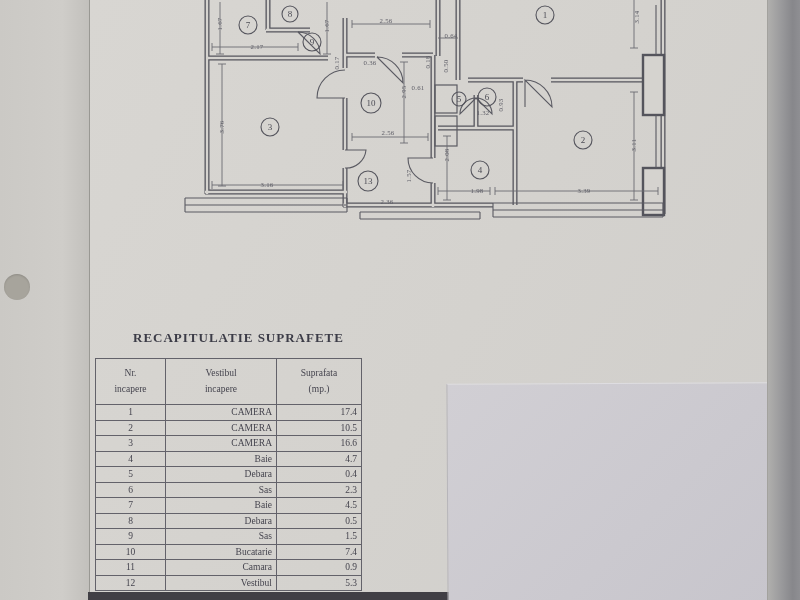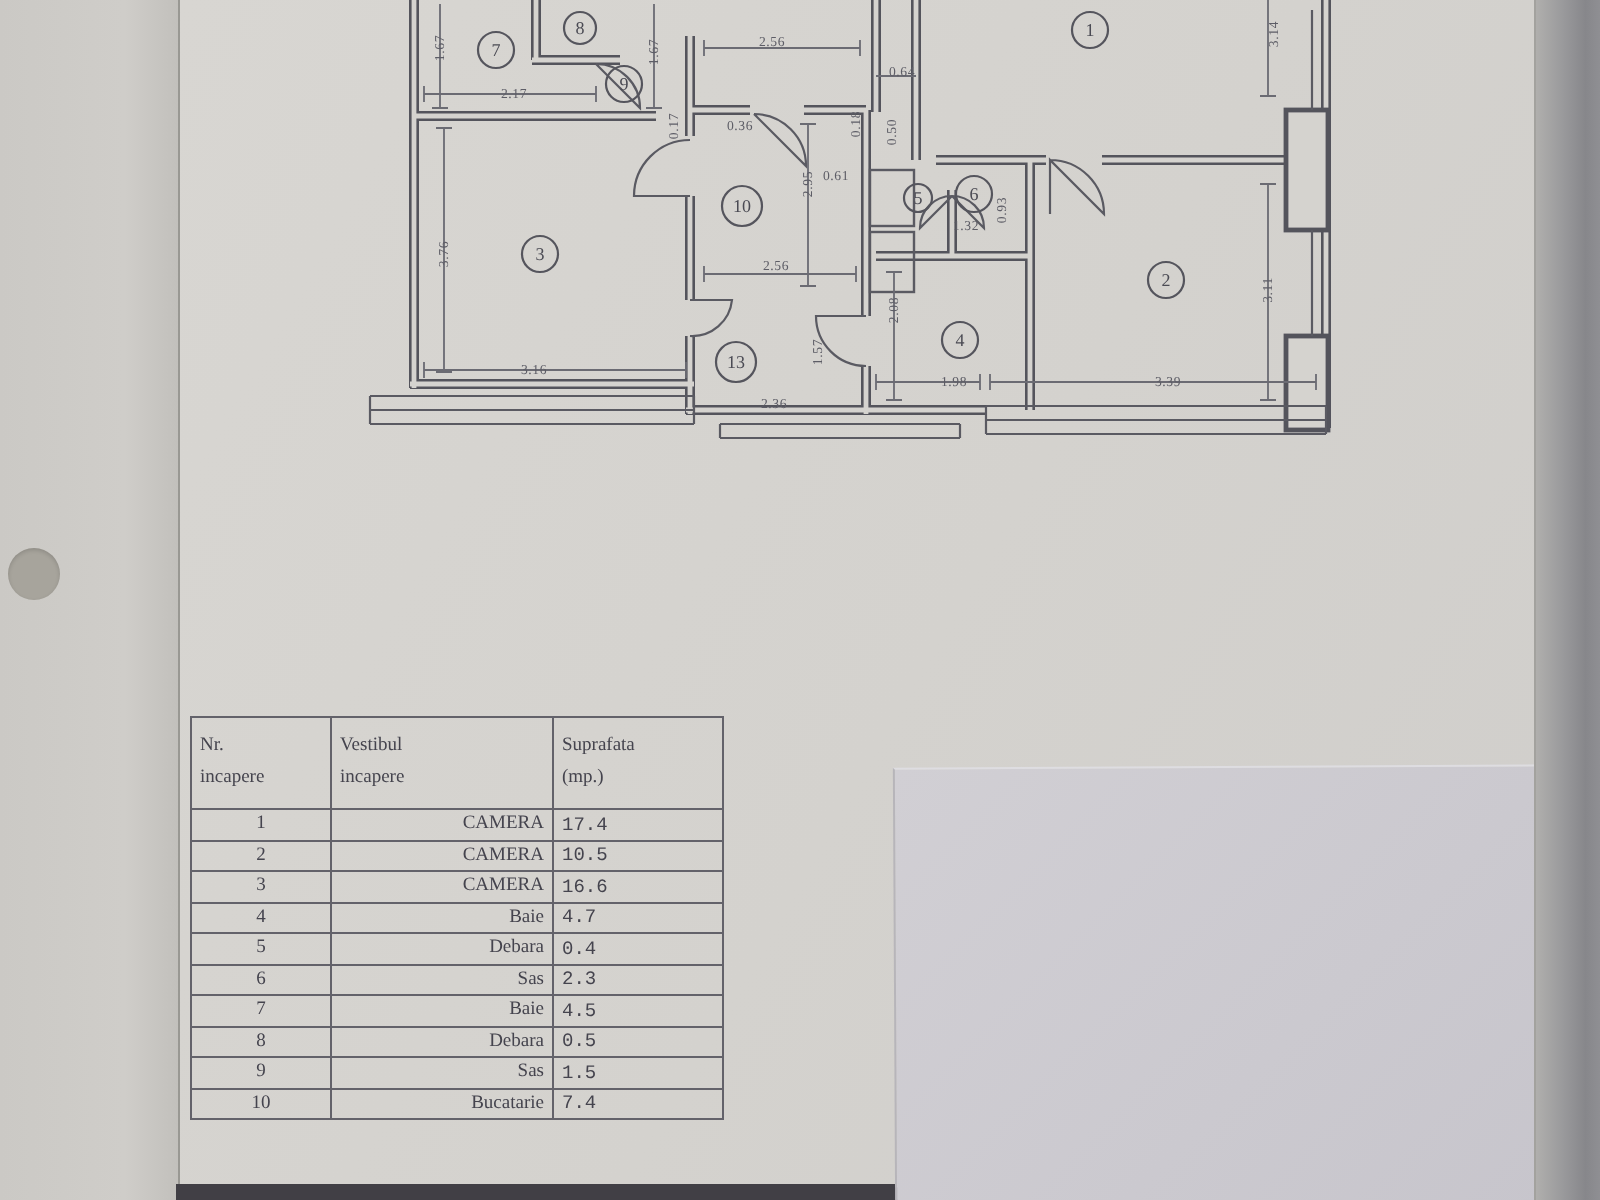--- a/index.html
+++ b/index.html
@@ -59,25 +59,25 @@
   }
   table.surfaces{
     position:absolute;left:95px;top:358px;width:266px;
     border-collapse:collapse;table-layout:fixed;
     font-size:9.5px;color:#45444e;
   }
   table.surfaces th, table.surfaces td{
     border:1px solid #63626a;padding:0 4px;height:14.5px;
     font-weight:normal;overflow:hidden;white-space:nowrap;
   }
-  table.surfaces thead th{height:45px;text-align:left;line-height:1.6;margin-top:22px;}
+  table.surfaces thead th{height:45px;text-align:center;line-height:1.6;margin-top:22px;}
   col.c-nr{width:70px;} col.c-name{width:111px;} col.c-area{width:85px;}
   td.t-nr{text-align:center;}
   td.t-name{text-align:right;padding-left:14px;}
-  td.t-area{text-align:left;font-family:Liberation Mono, monospace;}
+  td.t-area{text-align:right;}
 </style>
 </head>
 <body>
 
 <div class="scene">
 
   <div class="left-strip">
     <div class="hole"></div>
   </div>
 
@@ -203,20 +203,21 @@
         <text x="208" y="135" class="dim-text">2.56</text>
         <text x="229" y="178" class="dim-text" transform="rotate(-90 229 176)">1.57</text>
         <text x="267" y="157" class="dim-text" transform="rotate(-90 267 155)">2.08</text>
         <text x="207" y="204" class="dim-text">2.36</text>
         <text x="87" y="187" class="dim-text">3.16</text>
         <text x="297" y="193" class="dim-text">1.98</text>
         <text x="404" y="193" class="dim-text">3.39</text>
       </g>
   </svg>
 
+  <h1 class="doc-title">RECAPITULATIE SUPRAFETE</h1>
 
   <table class="surfaces">
     <colgroup>
         <col class="c-nr">
         <col class="c-name">
         <col class="c-area">
       </colgroup>
     <thead>
       <tr>
         <th>
@@ -277,20 +278,30 @@
         <tr>
           <td class="t-nr">9</td>
           <td class="t-name">Sas</td>
           <td class="t-area">1.5</td>
         </tr>
         <tr>
           <td class="t-nr">10</td>
           <td class="t-name">Bucatarie</td>
           <td class="t-area">7.4</td>
         </tr>
+        <tr>
+          <td class="t-nr">11</td>
+          <td class="t-name">Camara</td>
+          <td class="t-area">0.9</td>
+        </tr>
+        <tr>
+          <td class="t-nr">12</td>
+          <td class="t-name">Vestibul</td>
+          <td class="t-area">5.3</td>
+        </tr>
       </tbody>
   </table>
 
   <div class="dark-band"></div>
 
   <div class="overlay-sheet"></div>
   <div class="right-backdrop"></div>
 </div>
 
 </body></html>

